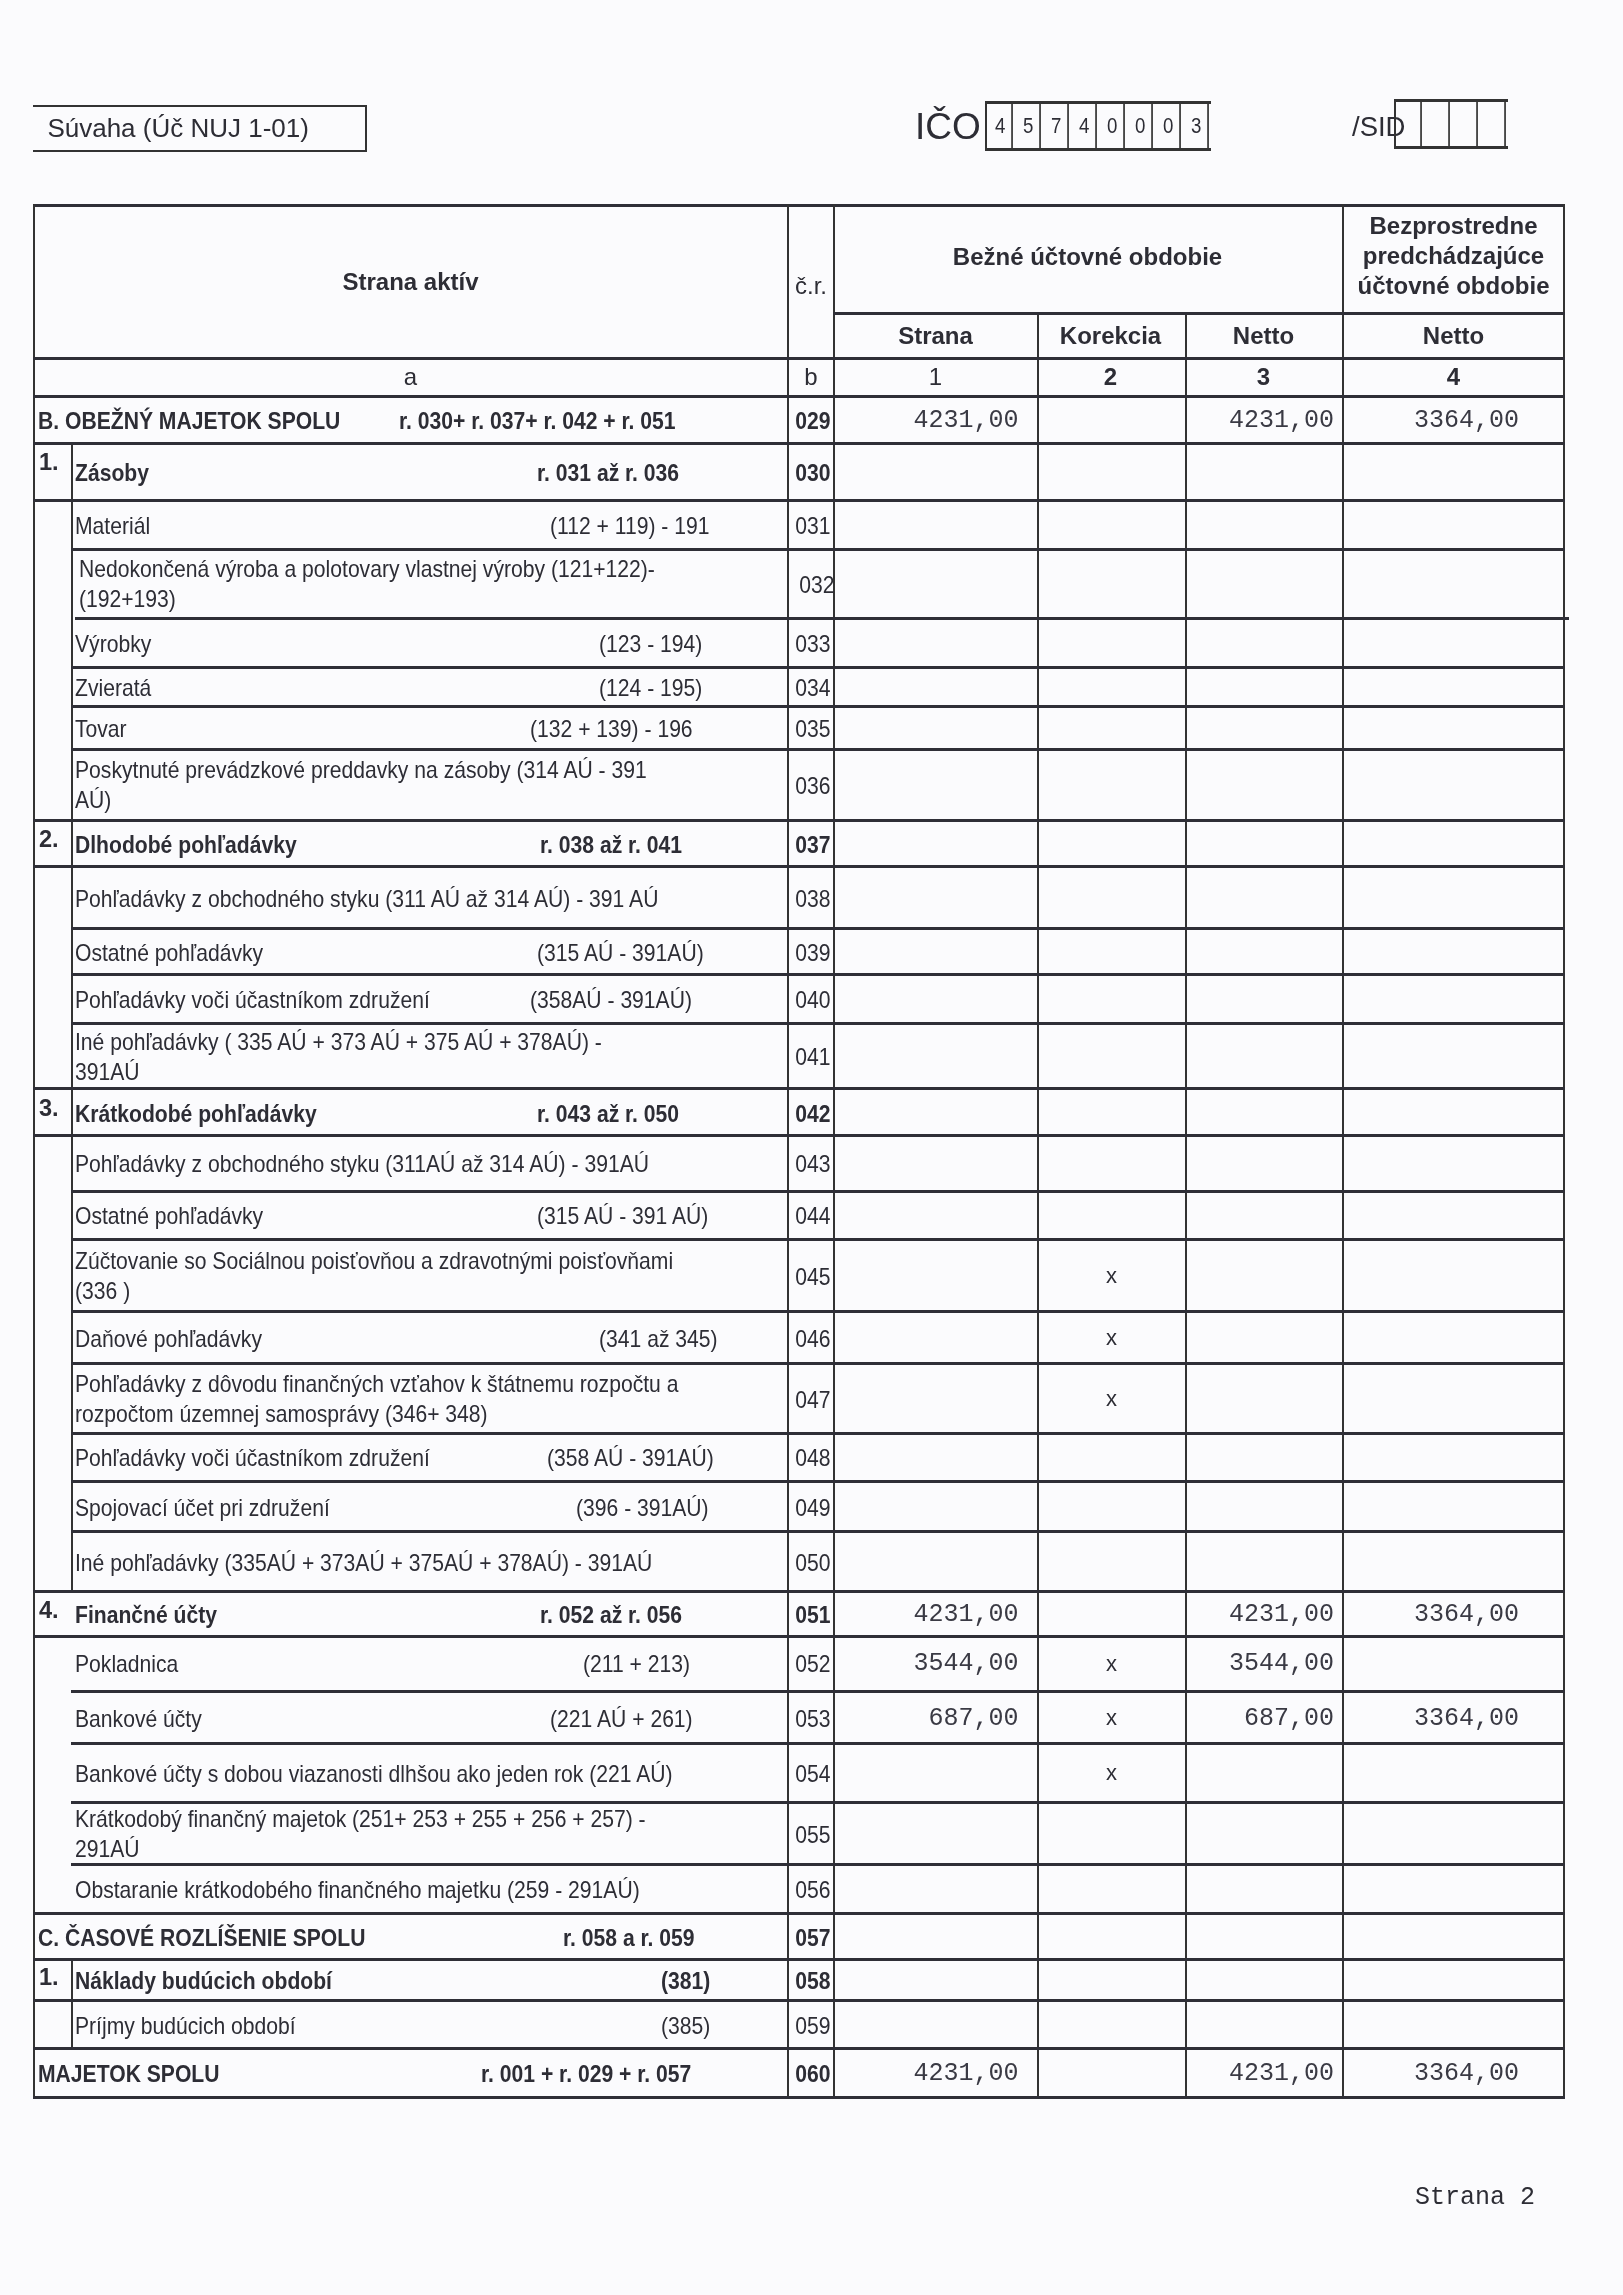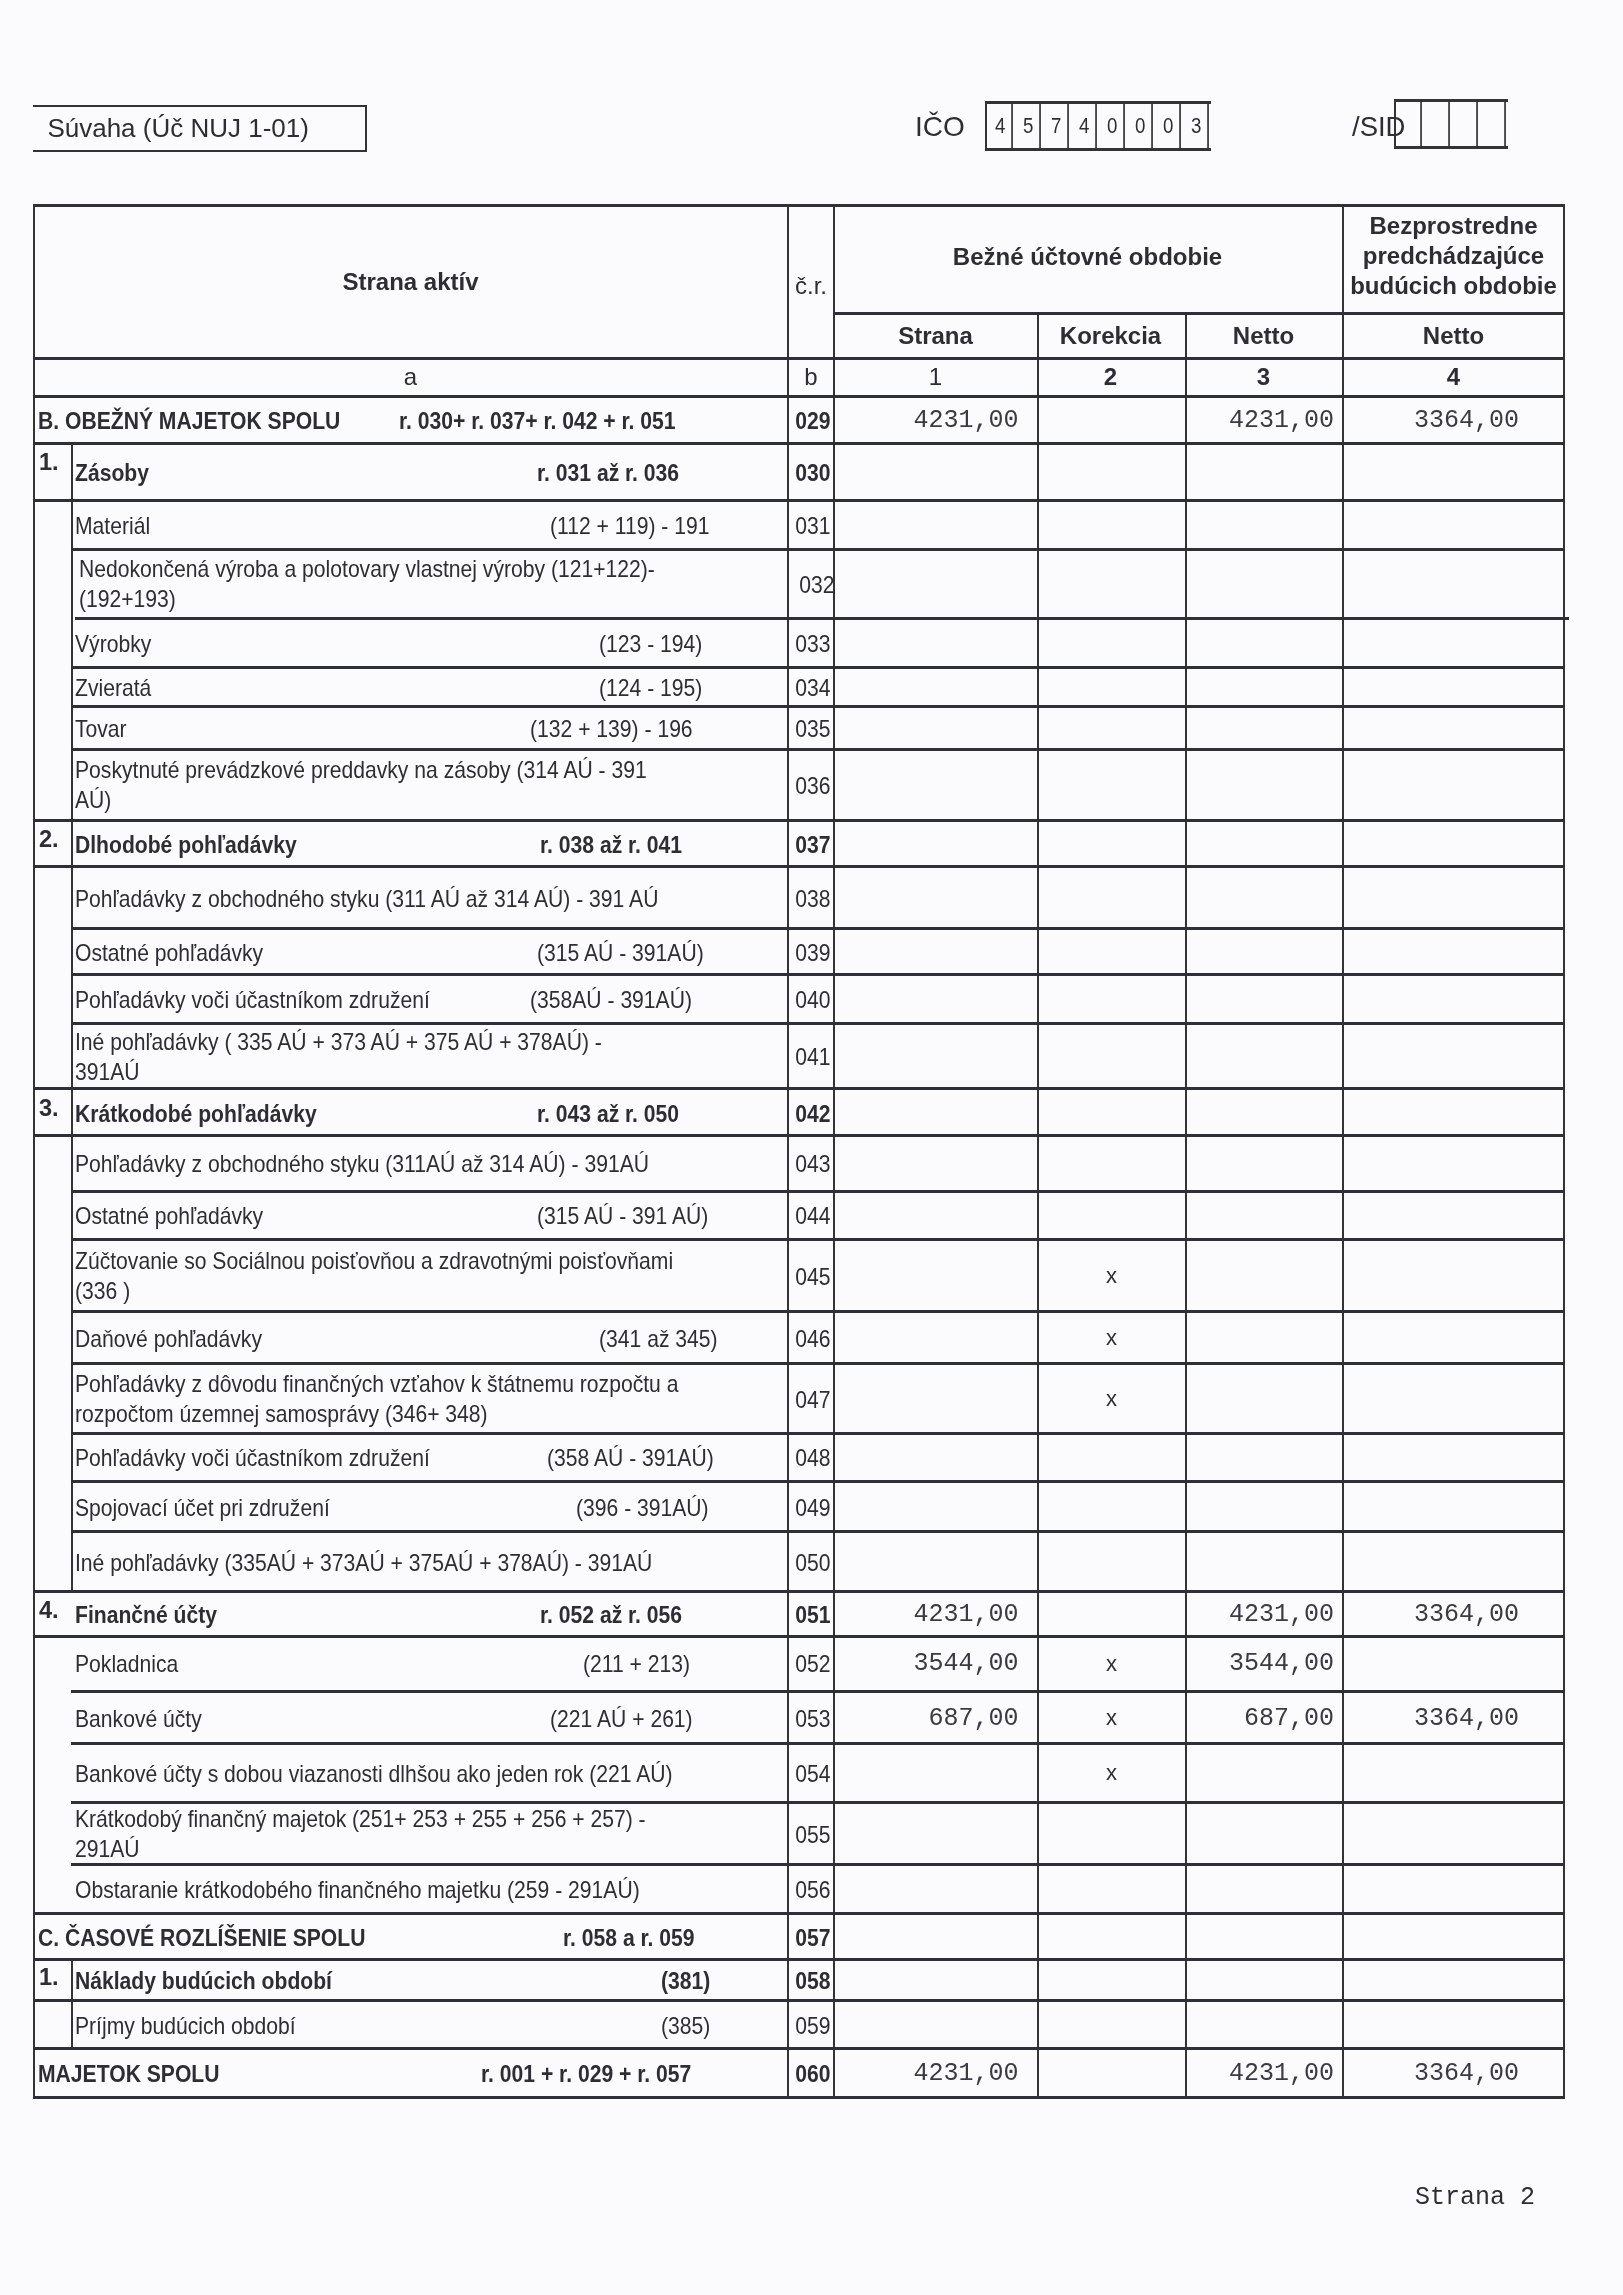--- a/index.html
+++ b/index.html
@@ -8,21 +8,21 @@
     background: #fbfbfd; color: #2d2d35;
     font-family: "Liberation Sans", sans-serif;
     overflow: hidden;
   }
   .abs { position: absolute; box-sizing: border-box; }
   .title-box {
     left: 33px; top: 105px; width: 334px; height: 47px;
     border-top: 2.6px solid #333; border-bottom: 2.6px solid #333; border-right: 2px solid #333;
     font-size: 26px; line-height: 42px; padding-left: 14.4px;
   }
-  .ico-label { font-size: 28px; left: 915px; top: 103px; line-height: 47px; }
+  .ico-label { font-size: 37px; left: 915px; top: 103px; line-height: 47px; }
   .boxes { display: flex; border-top: 3.3px solid #333; border-bottom: 3.3px solid #333; border-left: 2px solid #333; height: 50px; }
   .boxes .cell { width: 26px; border-right: 2px solid #333; display: flex; align-items: center; justify-content: center; font-family: "Liberation Sans Narrow", "Liberation Sans", sans-serif; font-size: 22px; transform: scaleX(0.85); transform-origin: center; }
   .ico-boxes { left: 985px; top: 101px; }
   .sid-label { font-size: 27.5px; left: 941px; top: 103px; line-height: 47px; }
   .sid-boxes { left: 1394px; top: 99px; }
 
   
   .h { height: 3.3px; background: #2f2f37; }
   .v { width: 2px; background: #333; }
 
@@ -80,21 +80,21 @@
   <div class="abs v" style="left:71px; top:444px; height:1148px;"></div>
   <div class="abs v" style="left:71px; top:1959px; height:90px;"></div>
 </div>
 
 <div class="abs txt bold center" style="left:33px; top:268px; width:755px;">Strana aktív</div>
 <div class="abs txt center" style="left:789px; top:272px; width:44px;">č.r.</div>
 <div class="abs txt bold center" style="left:833px; top:243px; width:509px;">Bežné účtovné obdobie</div>
 <div class="abs txt bold center" style="left:1342px; top:211px; width:223px; line-height:30px;">
   <div>Bezprostredne</div>
   <div>predchádzajúce</div>
-  <div>budúcich obdobie</div>
+  <div>účtovné obdobie</div>
 </div>
 <div class="abs txt bold center" style="left:833px; top:322px; width:205px;">Strana</div>
 <div class="abs txt bold center" style="left:1037px; top:322px; width:147px;">Korekcia</div>
 <div class="abs txt bold center" style="left:1185px; top:322px; width:157px;">Netto</div>
 <div class="abs txt bold center" style="left:1342px; top:322px; width:223px;">Netto</div>
 
 <div class="abs txt center" style="left:33px; top:363px; width:755px;">a</div>
 <div class="abs txt center" style="left:789px; top:363px; width:44px;">b</div>
 <div class="abs txt center" style="left:833px; top:363px; width:205px;">1</div>
 <div class="abs txt bold center" style="left:1037px; top:363px; width:147px;">2</div>

